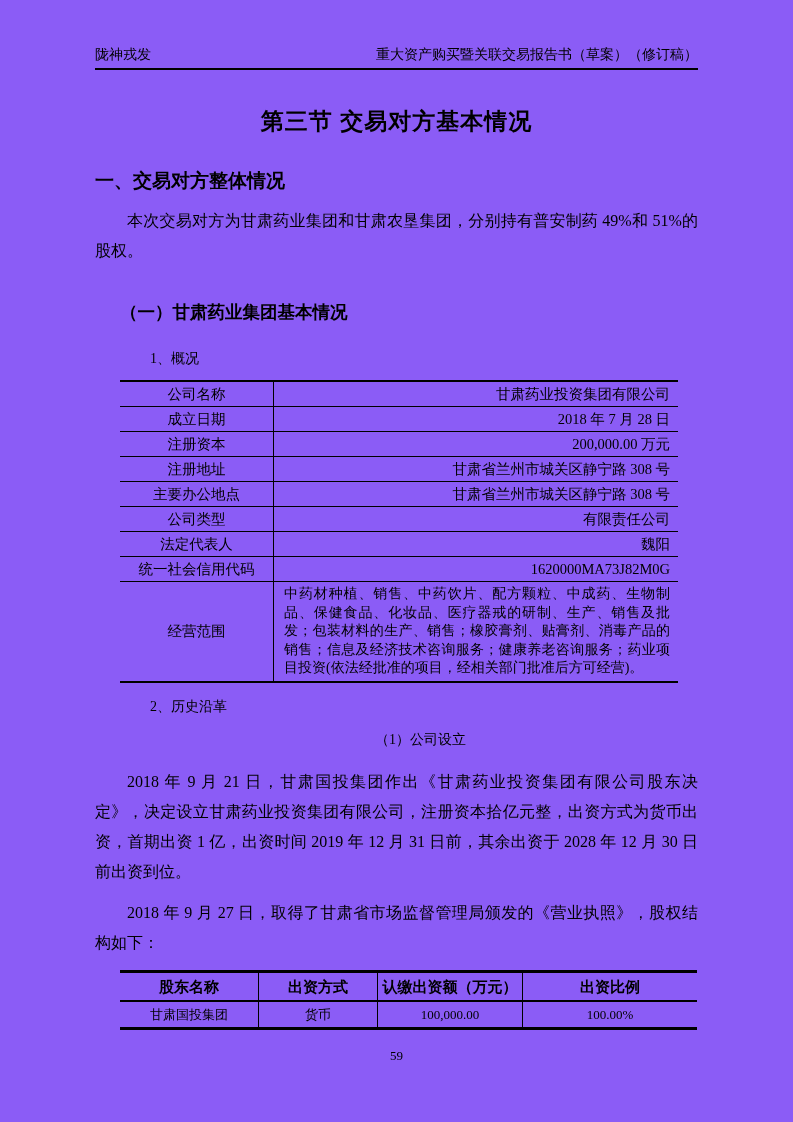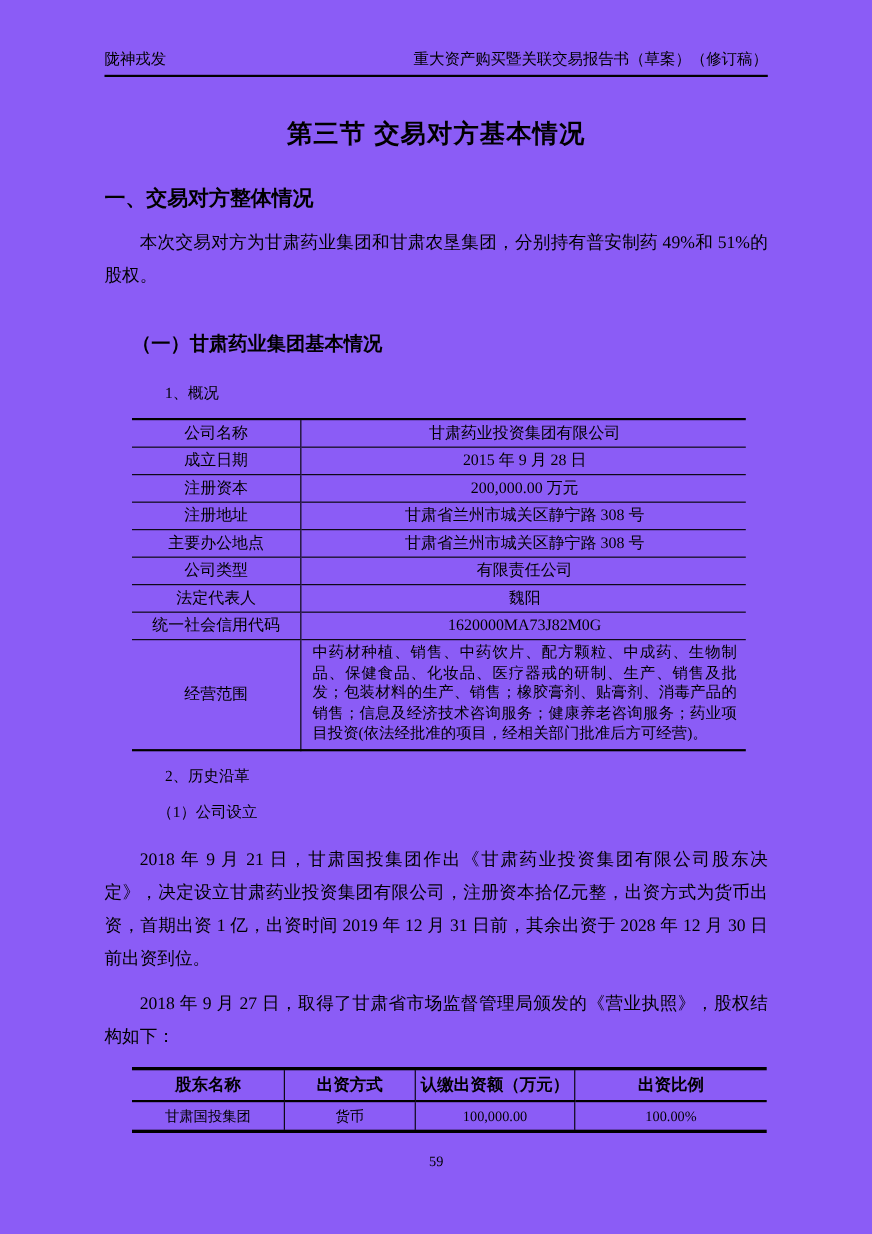--- a/index.html
+++ b/index.html
@@ -54,21 +54,21 @@
     line-height: 23px;
   }
   .num-item {
     margin: 0 95px;
     padding-left: 55px;
     font-size: 14px;
     line-height: 21px;
   }
   .num-item.i1 { margin-top: 24px; }
   .num-item.i2 { margin-top: 13px; }
-  .num-item.i3 { margin-top: 12px; padding-left: 48px; }
+  .num-item.i3 { margin-top: 12px; padding-left: 48px; text-align: center; }
   
   .para {
     margin: 0 95px;
     font-size: 16px;
     line-height: 30px;
     text-align: justify;
     text-indent: 2em;
   }
   .p-s1 { margin-top: 13px; }
   .p-h1 { margin-top: 17px; }
@@ -86,21 +86,21 @@
     padding: 2px 4px;
     line-height: 20px;
     vertical-align: middle;
   }
   .info-table tr + tr td { border-top: 1.5px solid #000; }
   .info-table td.lbl {
     width: 145px;
     text-align: center;
     border-right: 1.5px solid #000;
   }
-  .info-table td.val { text-align: center; padding-left: 10px; padding-right: 8px; }
+  .info-table td.val { text-align: right; padding-left: 10px; padding-right: 8px; }
   .info-table td.val.long {
     font-size: 14px;
     line-height: 18.5px;
     text-align: justify;
     padding-top: 3px;
     padding-bottom: 3px;
   }
   
   .sh-table {
     margin: 12px 0 0 120px;
@@ -163,21 +163,21 @@
   <div class="num-item i1">1、概况</div>
 
   <table class="info-table">
     <tbody>
       <tr>
         <td class="lbl">公司名称</td>
         <td class="val">甘肃药业投资集团有限公司</td>
       </tr>
       <tr>
         <td class="lbl">成立日期</td>
-        <td class="val">2015 年 9 月 28 日</td>
+        <td class="val">2018 年 7 月 28 日</td>
       </tr>
       <tr>
         <td class="lbl">注册资本</td>
         <td class="val">200,000.00 万元</td>
       </tr>
       <tr>
         <td class="lbl">注册地址</td>
         <td class="val">甘肃省兰州市城关区静宁路 308 号</td>
       </tr>
       <tr>

